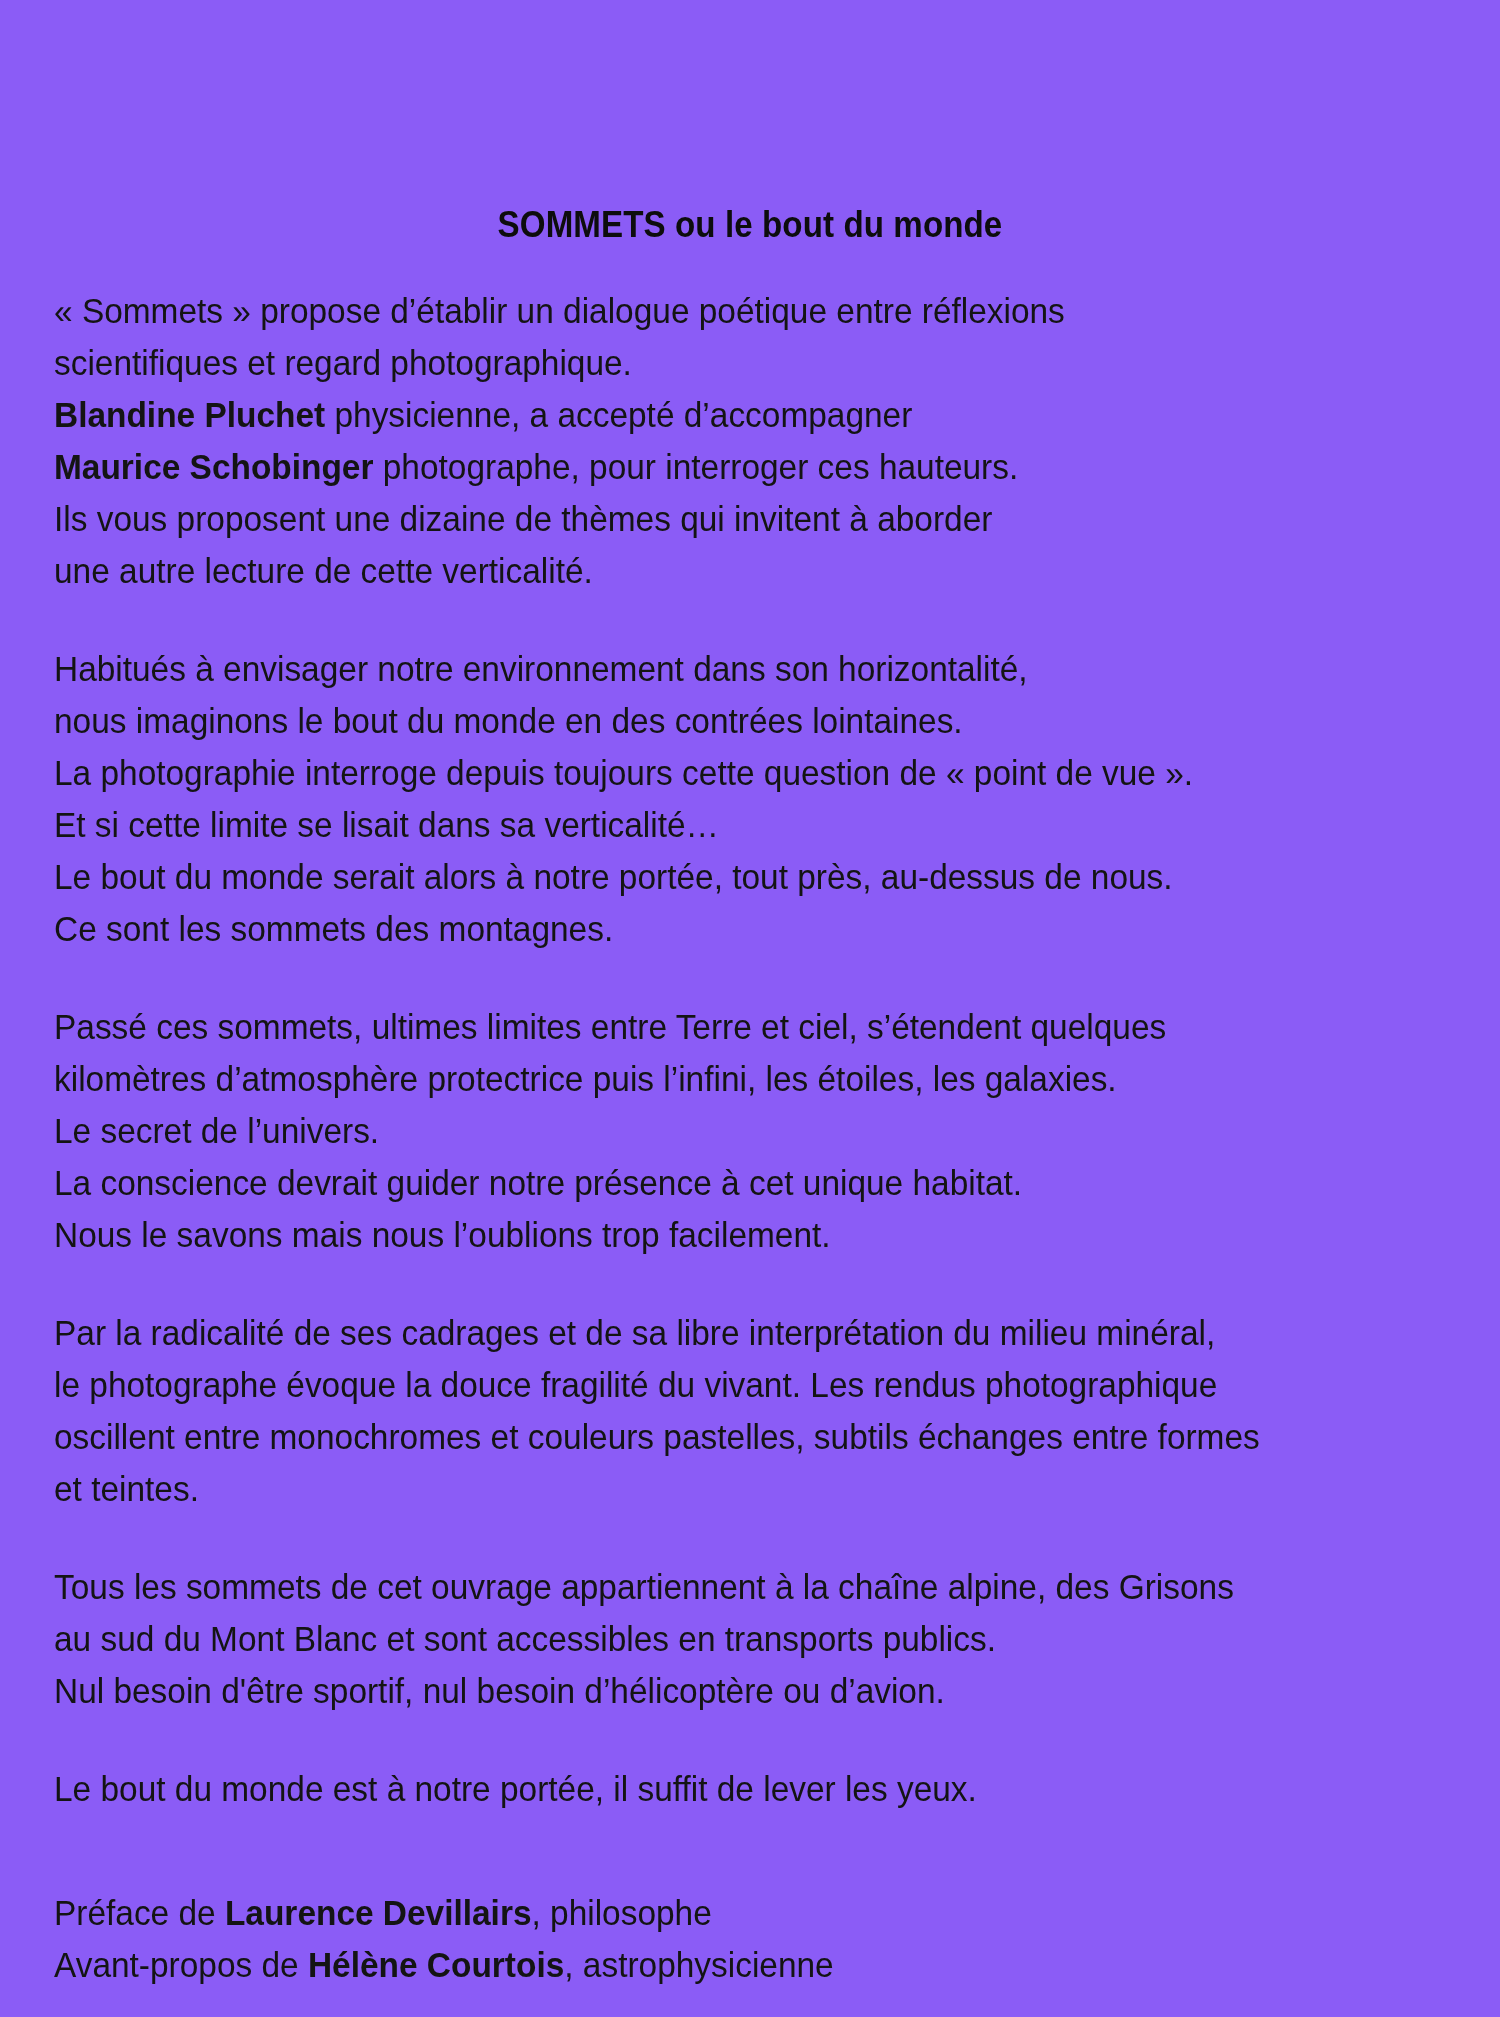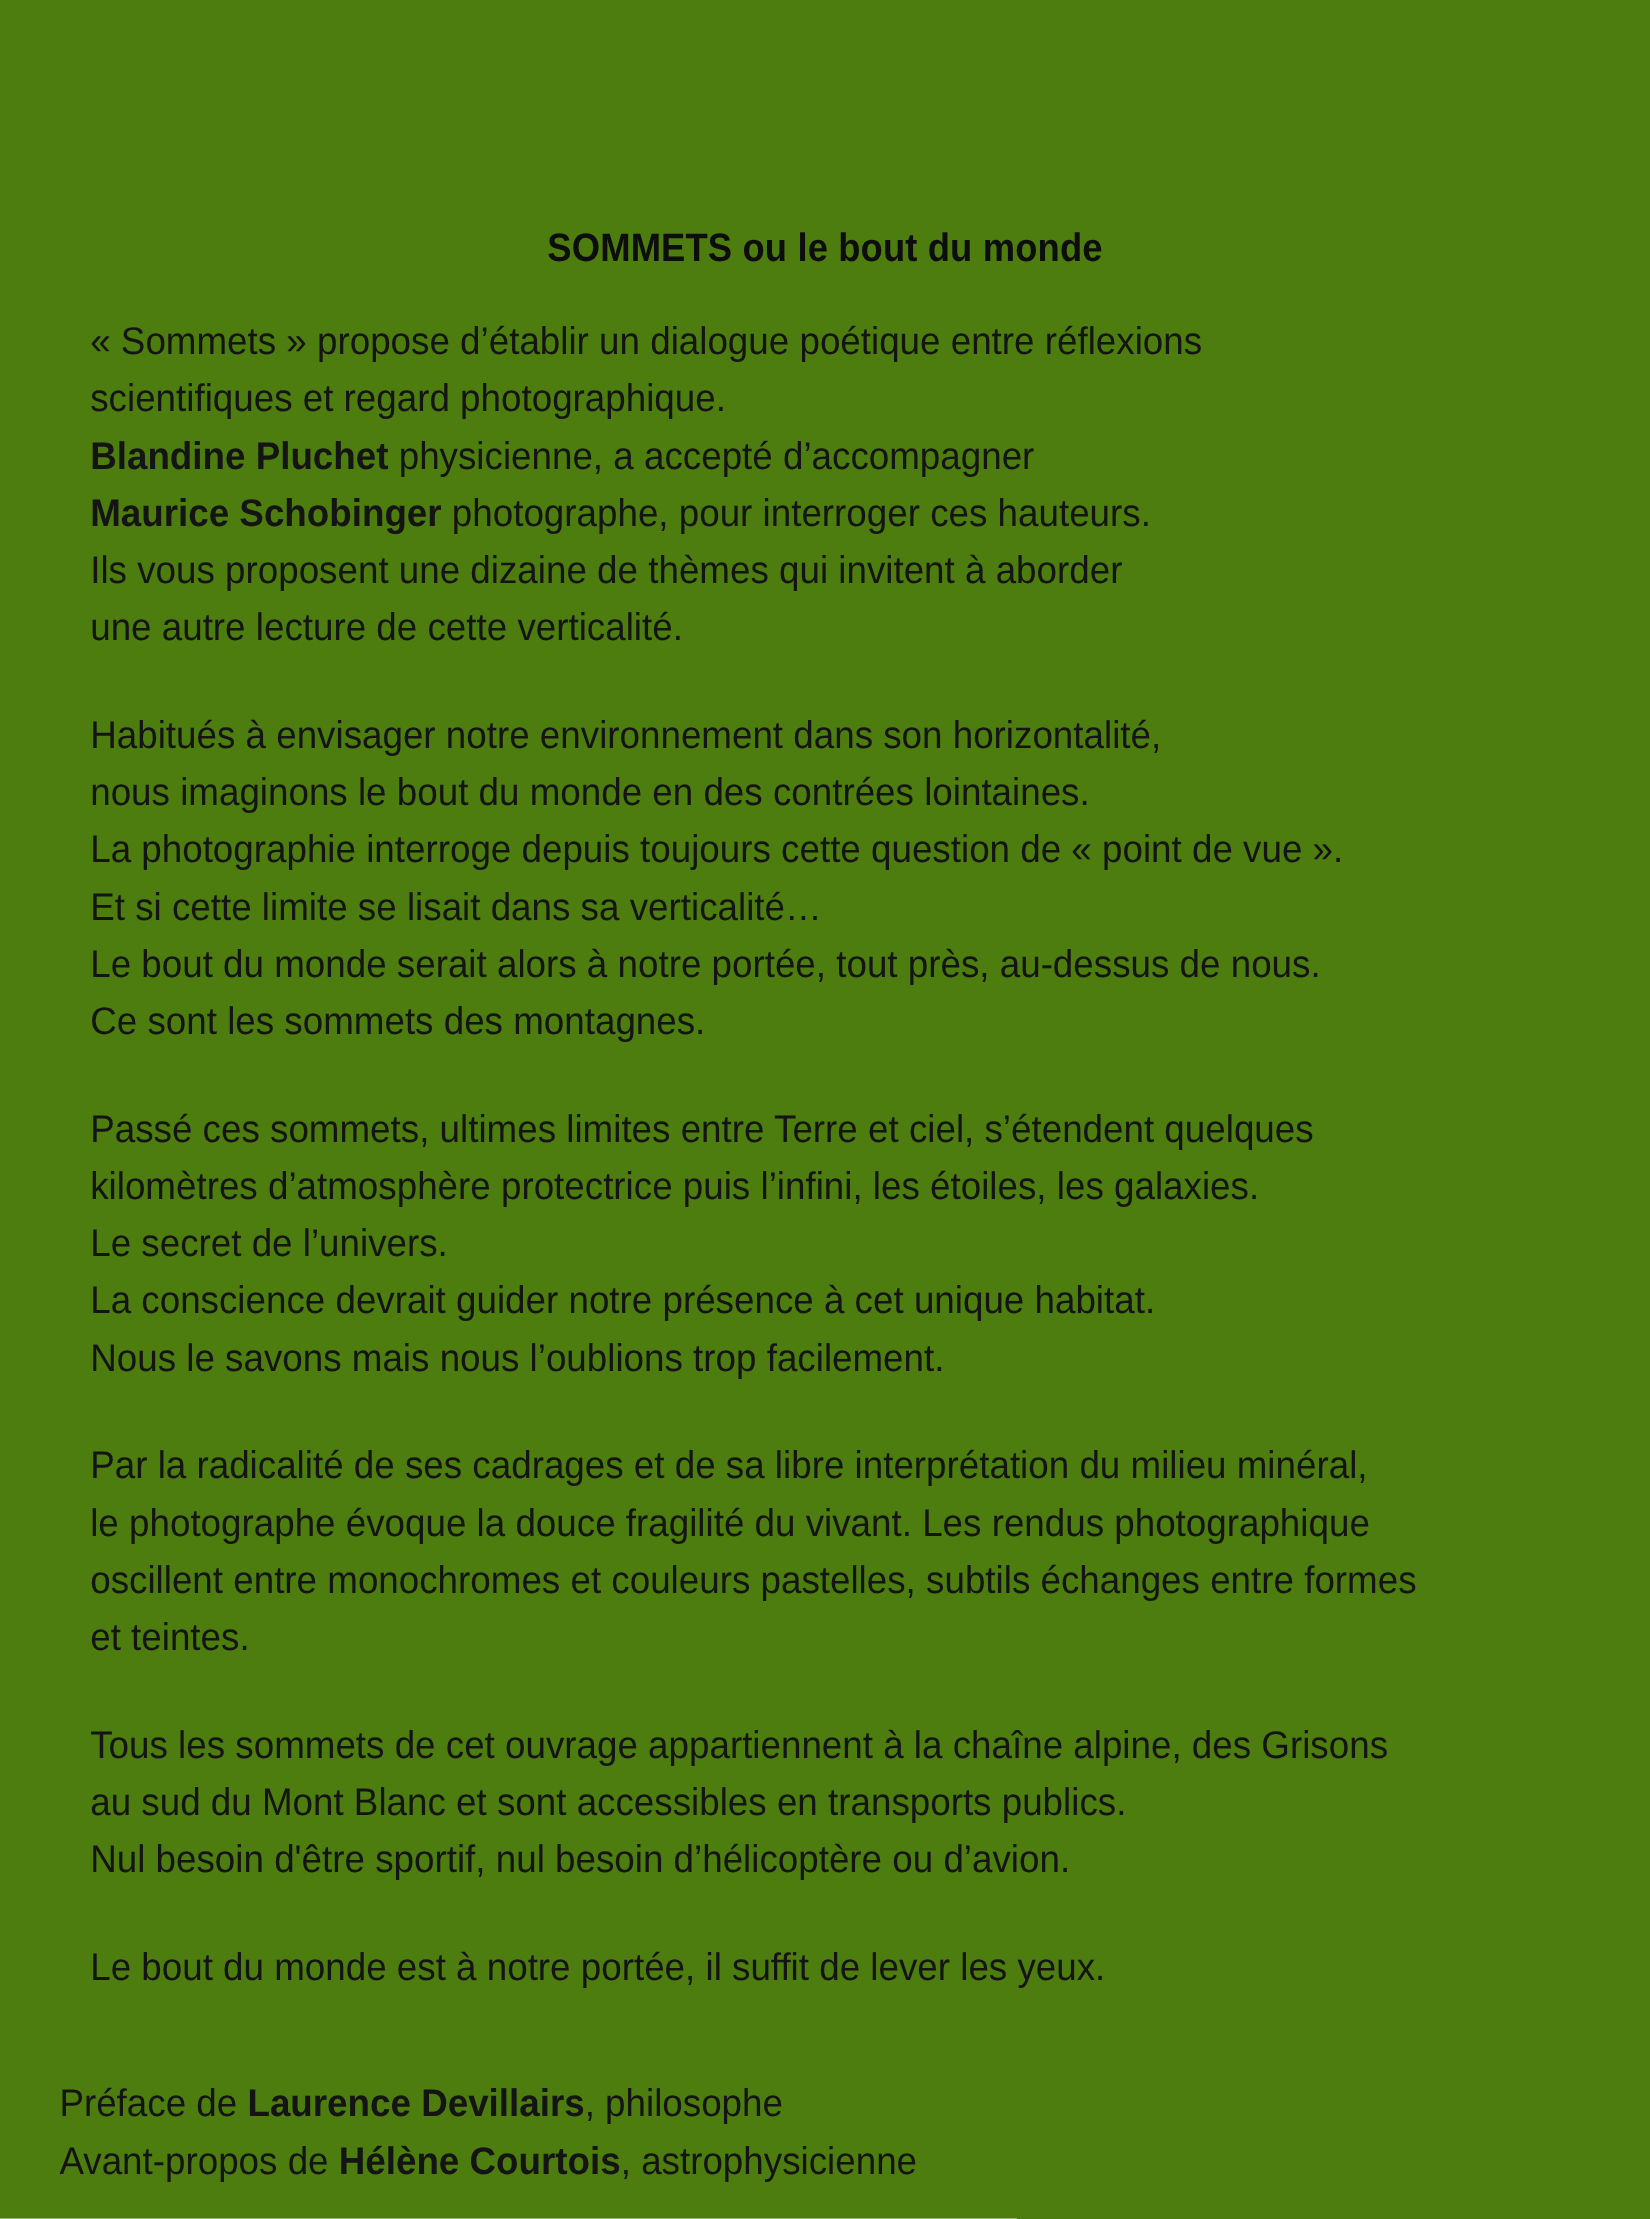--- a/index.html
+++ b/index.html
@@ -15,21 +15,21 @@
     overflow: hidden;
     font-family: "Liberation Sans", "DejaVu Sans", sans-serif;
     color: #111111;
     -webkit-font-smoothing: antialiased;
   }
 
   .page {
     box-sizing: border-box;
     width: 1500px;
     height: 2017px;
-    background: #4d7c0f;
+    background: #8b5cf6;
     padding: 0;
     position: relative;
   }
 
   
   .doc-title {
     margin: 0;
     padding: 0;
     position: absolute;
     top: 205px;
@@ -44,21 +44,20 @@
     transform-origin: center top;
     color: #0d0d0d;
   }
 
   
   .body-column {
     position: absolute;
     top: 285px;
     left: 54px;
     width: 1412px;
-    margin-left: 28px;
   }
 
   .para {
     margin: 0 0 46px 0;
     padding: 0;
     font-size: 35px;
     line-height: 52px;
     font-weight: 400;
     color: #141414;
     transform: scaleX(0.955);

